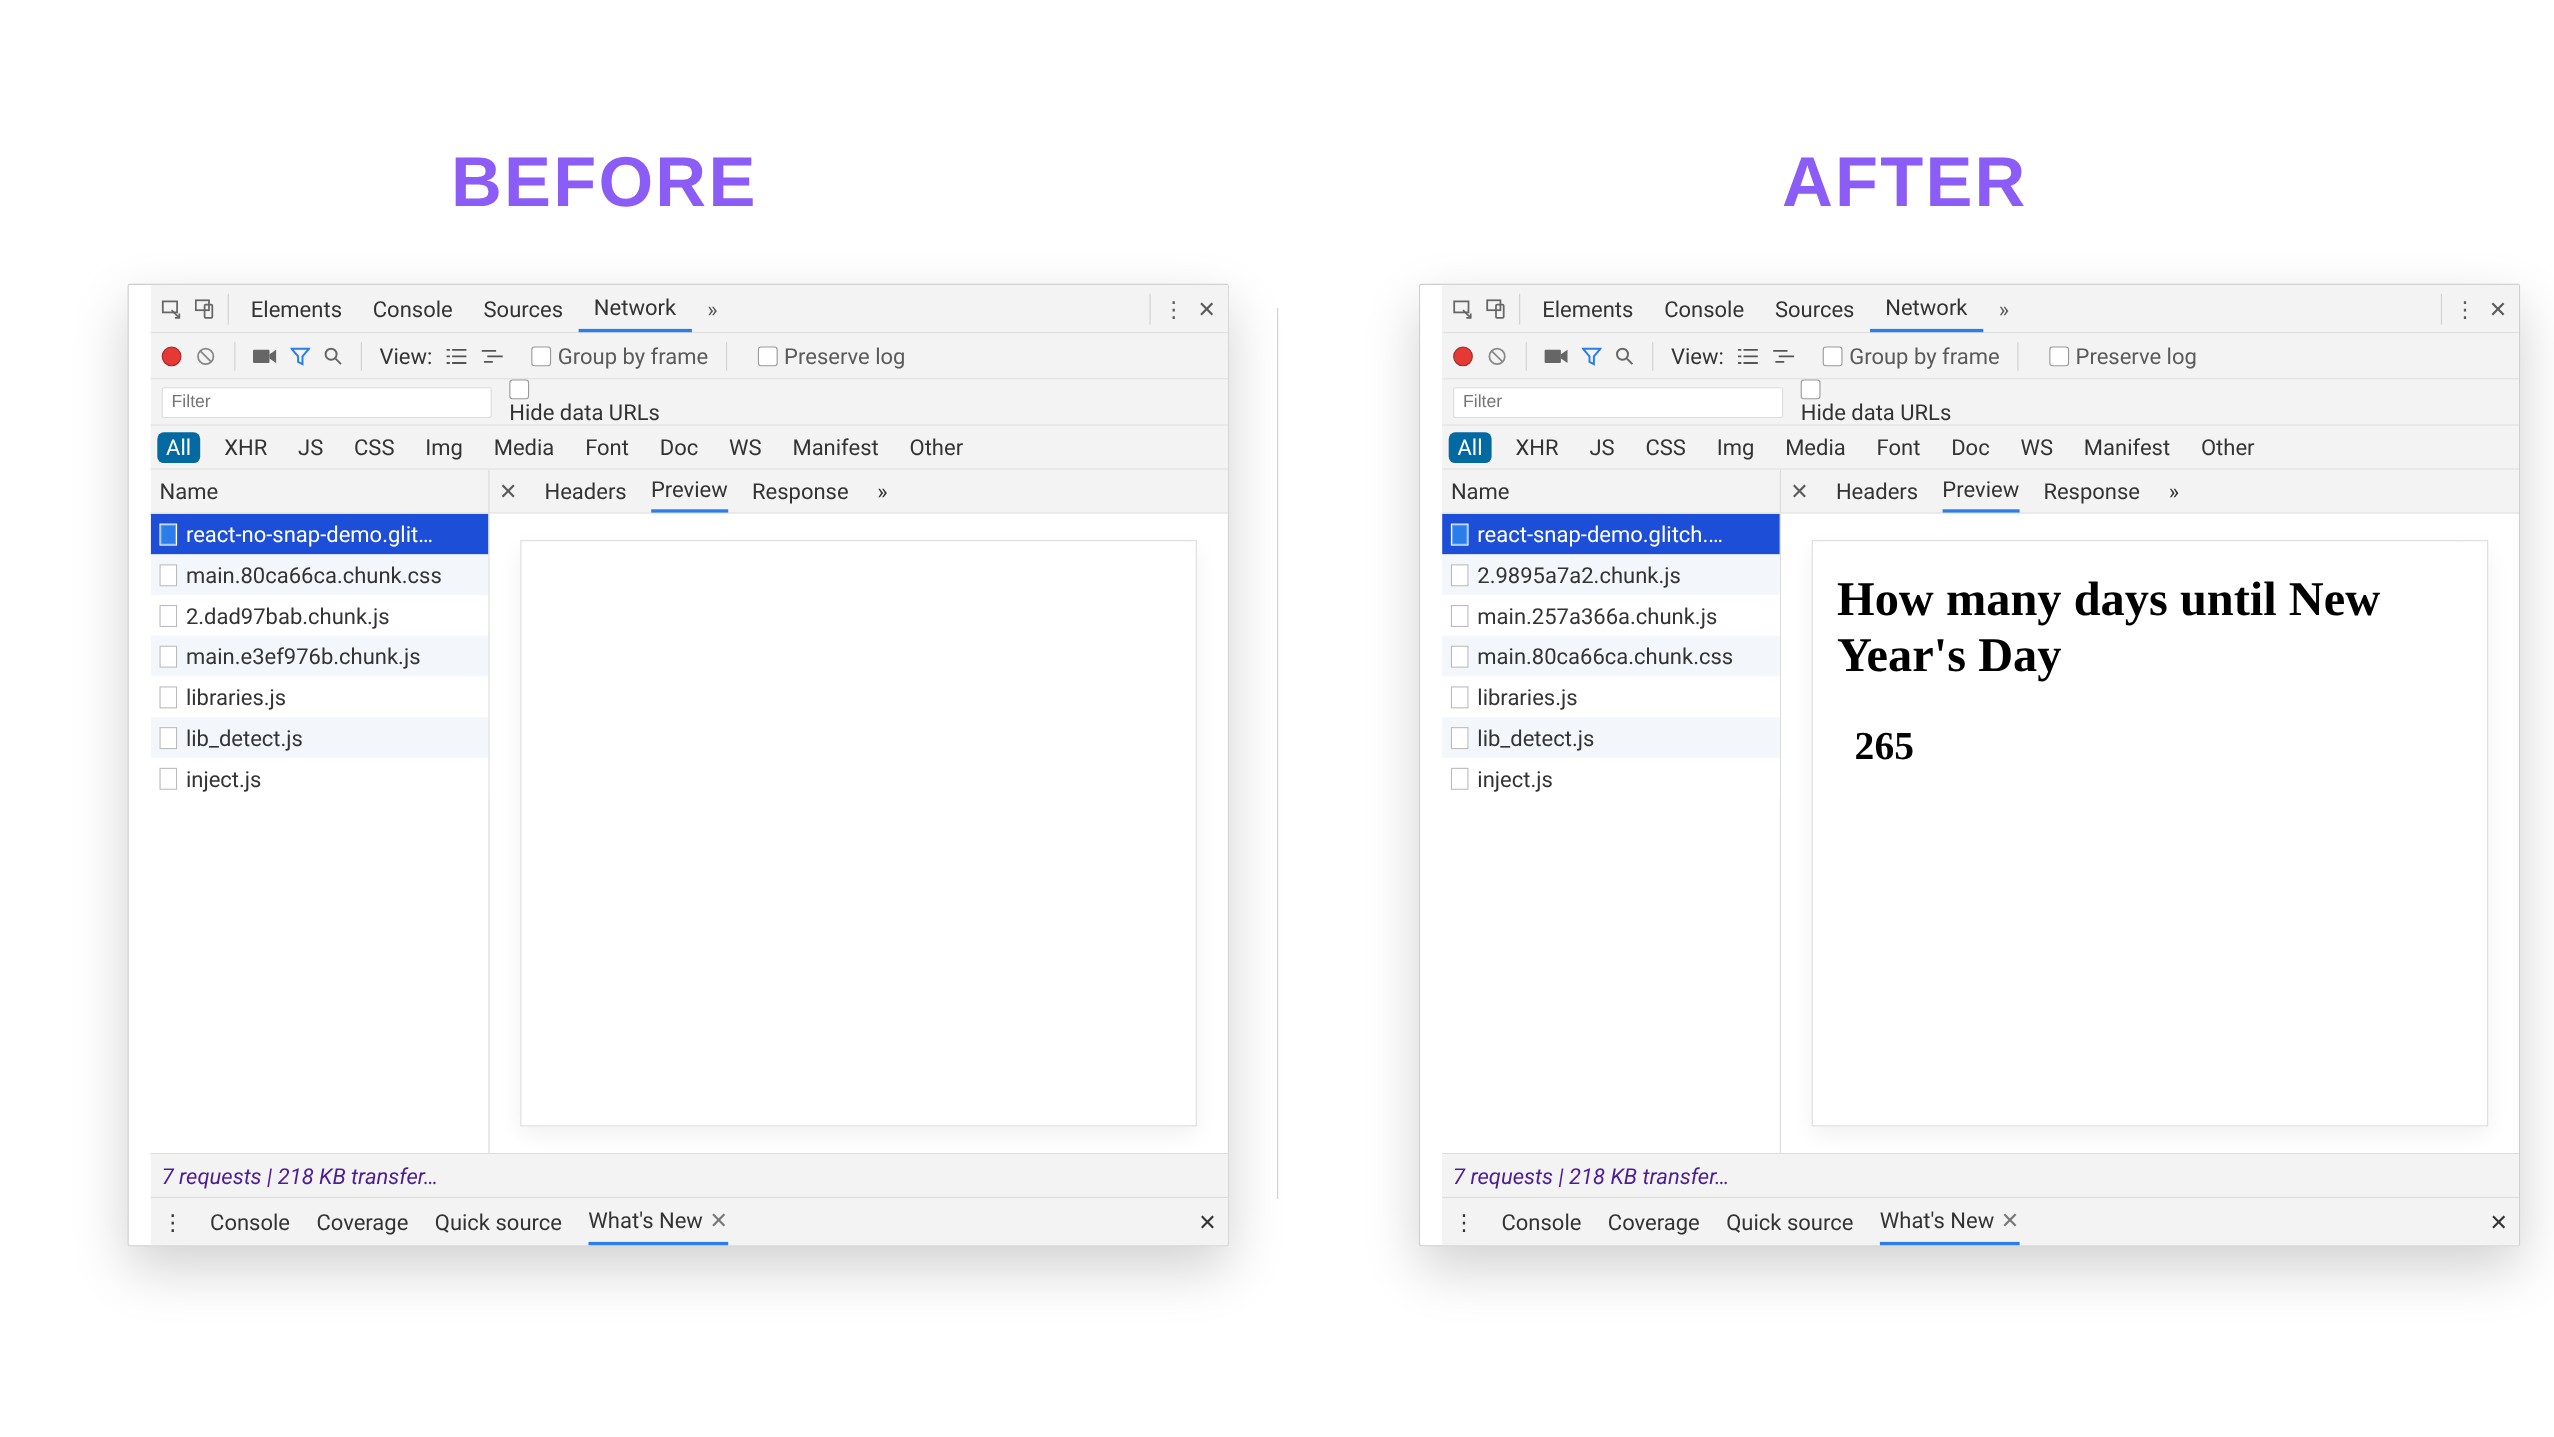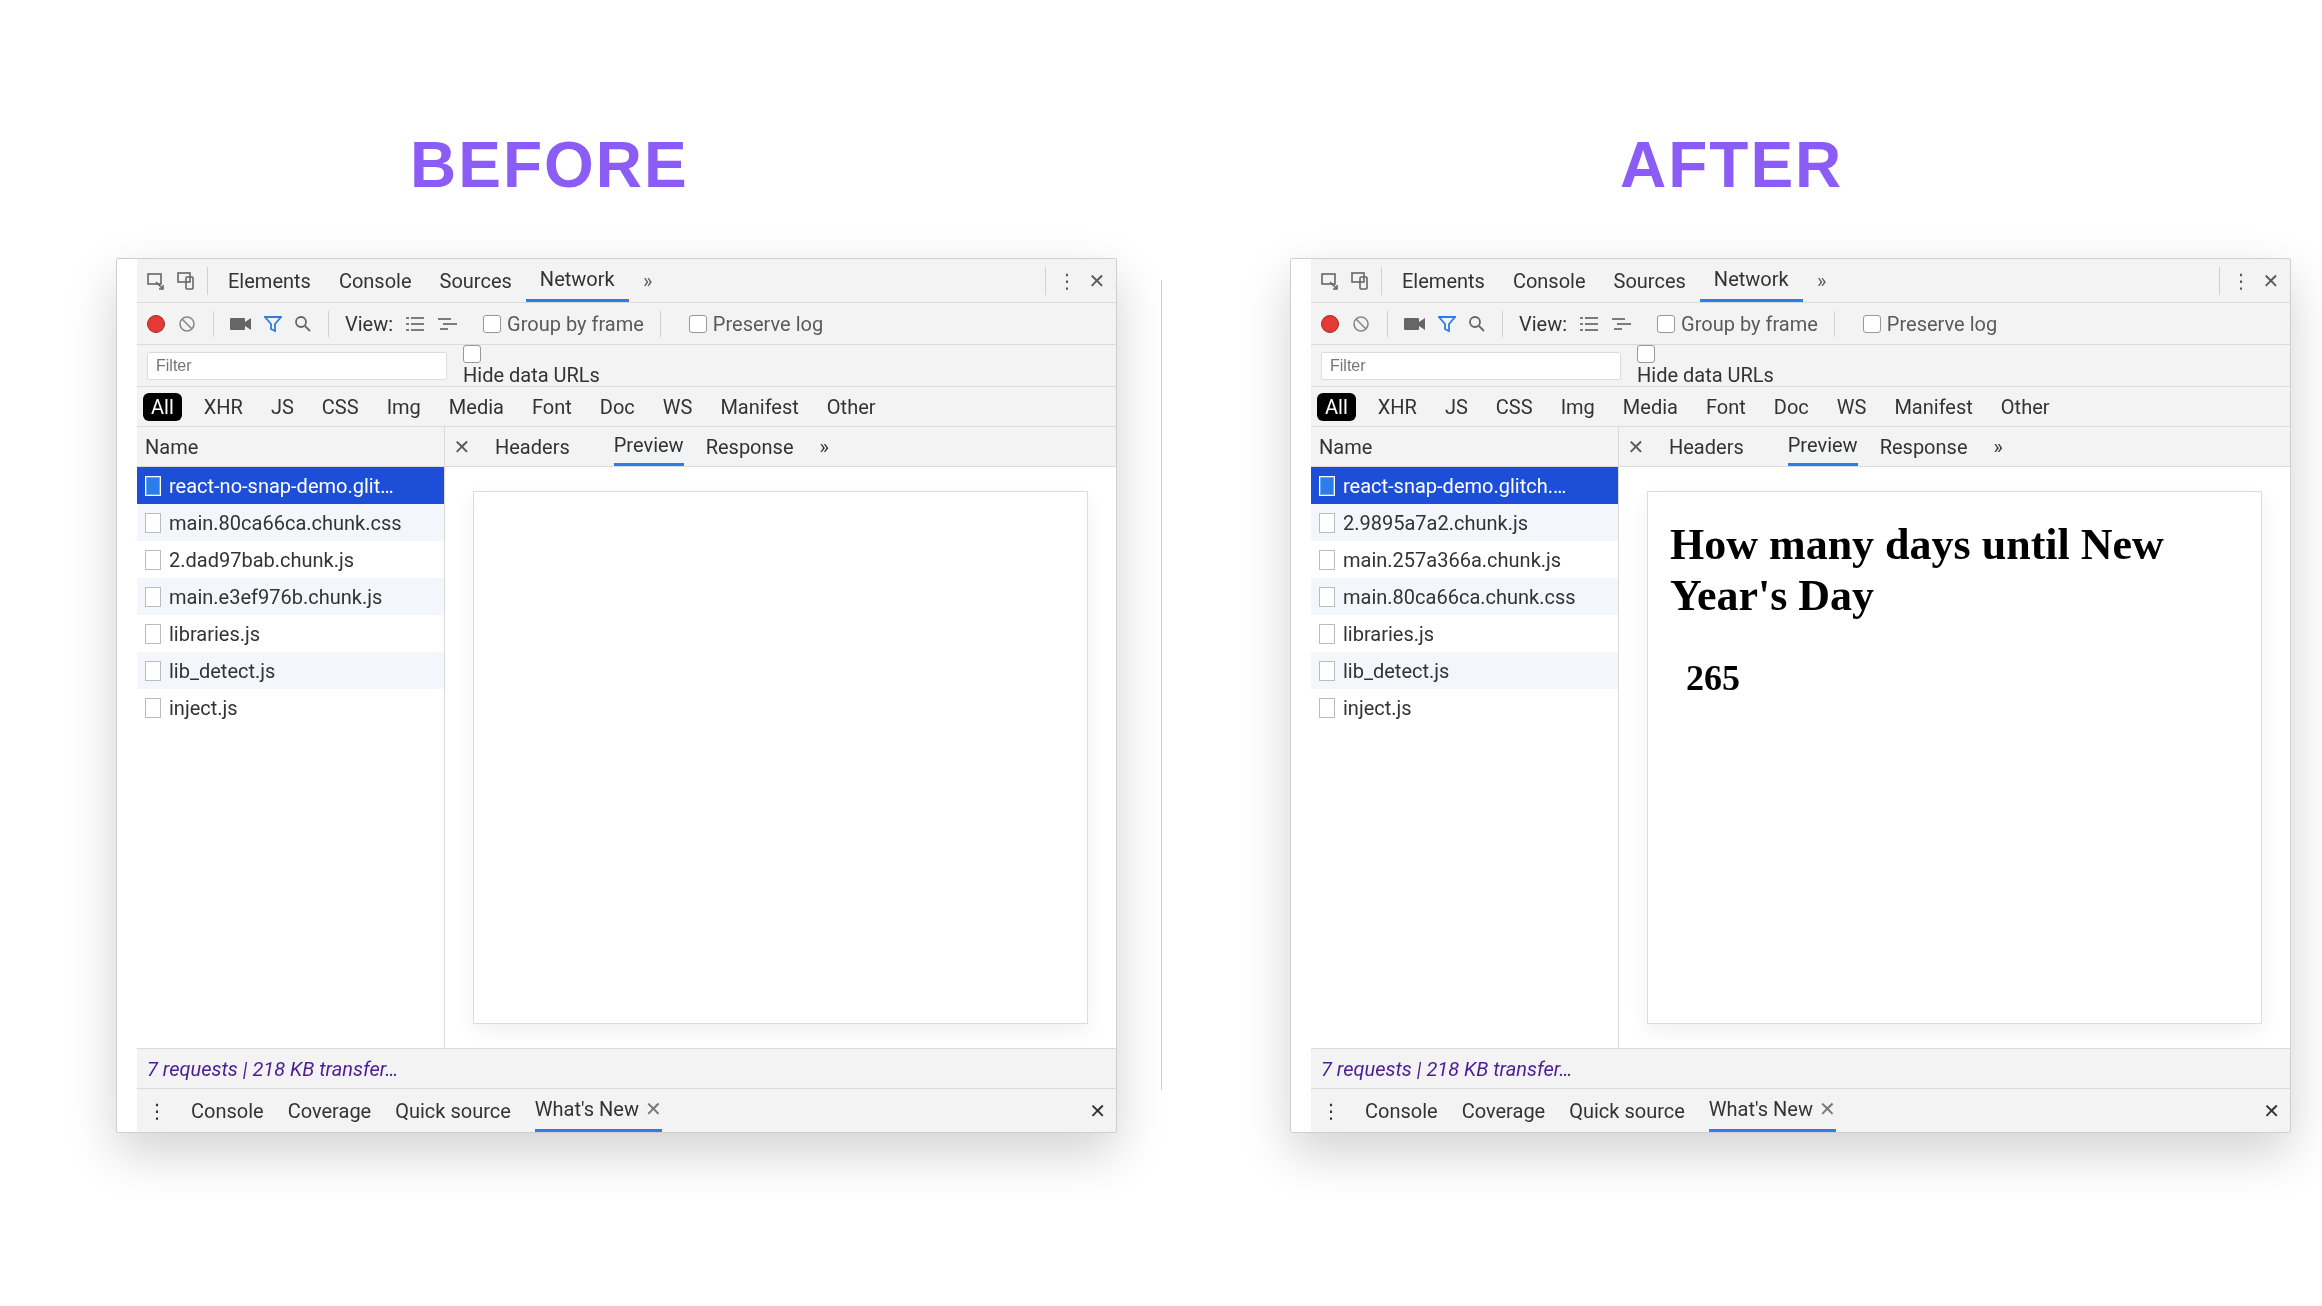--- a/index.html
+++ b/index.html
@@ -62,29 +62,29 @@
     padding:2px 8px; color:#888; font-size:16px; border-radius:2px;
   }
 
   
   .chips {
     height:40px; display:flex; align-items:center; gap:16px;
     border-bottom:1px solid #dadada; background:#f3f3f3;
     padding:0 6px; color:#333;
   }
   .chips .chip { padding:2px 6px; cursor:pointer; }
-  .chips .chip.pill { background:#000000; color:#fff; border-radius:6px; padding:2px 8px; }
+  .chips .chip.pill { background:#0369a1; color:#fff; border-radius:6px; padding:2px 8px; }
 
   
   .cols { height:40px; display:flex; border-bottom:1px solid #dadada; background:#f3f3f3; }
   .cols .namecol { width:308px; border-right:1px solid #dadada; display:flex; align-items:center; padding-left:8px; }
   .cols .rtabs { flex:1; display:flex; align-items:center; gap:22px; padding-left:6px; }
   .cols .rtabs .xbtn { width:22px; text-align:center; color:#5a5a5a; }
   .cols .rtabs .rt { cursor:pointer; height:100%; display:flex; align-items:center; }
-  .cols .rtabs .rt.active { color:#333; border-bottom:3px solid #2b7de9;margin-left:22px; }
+  .cols .rtabs .rt.active { color:#333; border-bottom:3px solid #2b7de9; }
   .cols .rtabs .chev { margin-left:4px; }
 
   
   .body { flex:1; position:relative; display:flex; background:#fff; }
   .netlist { width:308px; border-right:1px solid #dadada; background:#fff; overflow:hidden; }
   .row { height:37px; display:flex; align-items:center; gap:8px; padding:0 8px; background:#fff; }
   .row:nth-child(even) { background:#f3f6fb; }
   .row.sel { background:#1d4ed8; color:#fff; }
   .row .doc-icon { width:16px; height:20px; border:1px solid #bbb; background:#fff; display:block; }
   .row.sel .doc-icon { border-color:#fff; background:#2b7de9; box-shadow:inset 0 0 0 1px rgba(255,255,255,0.3);}

